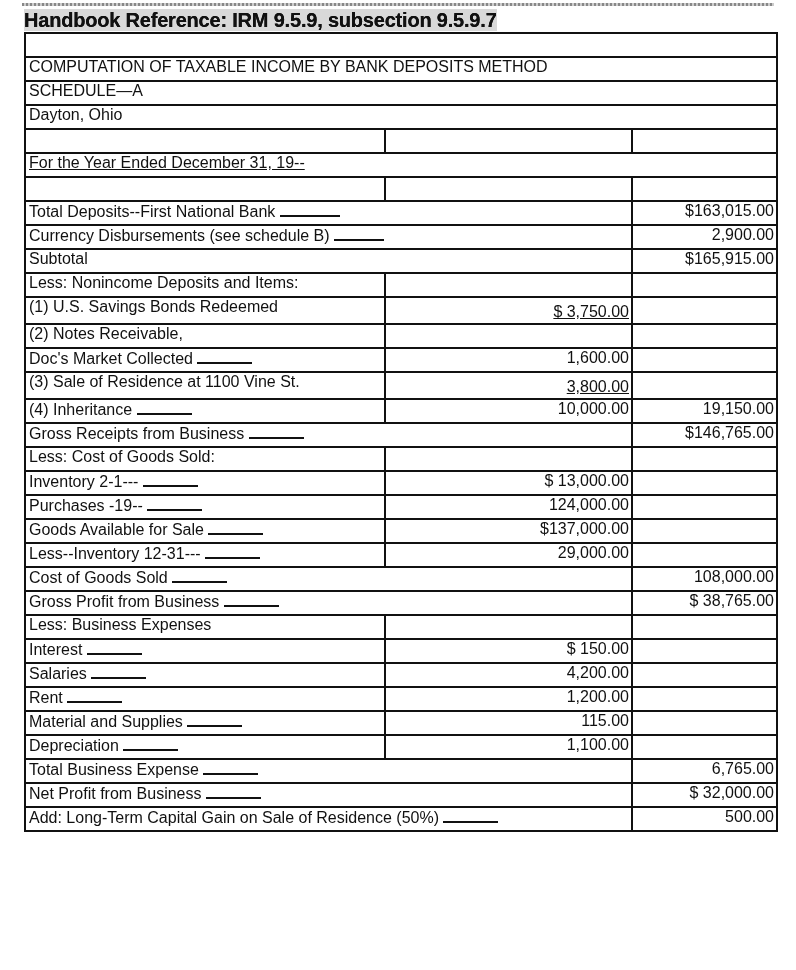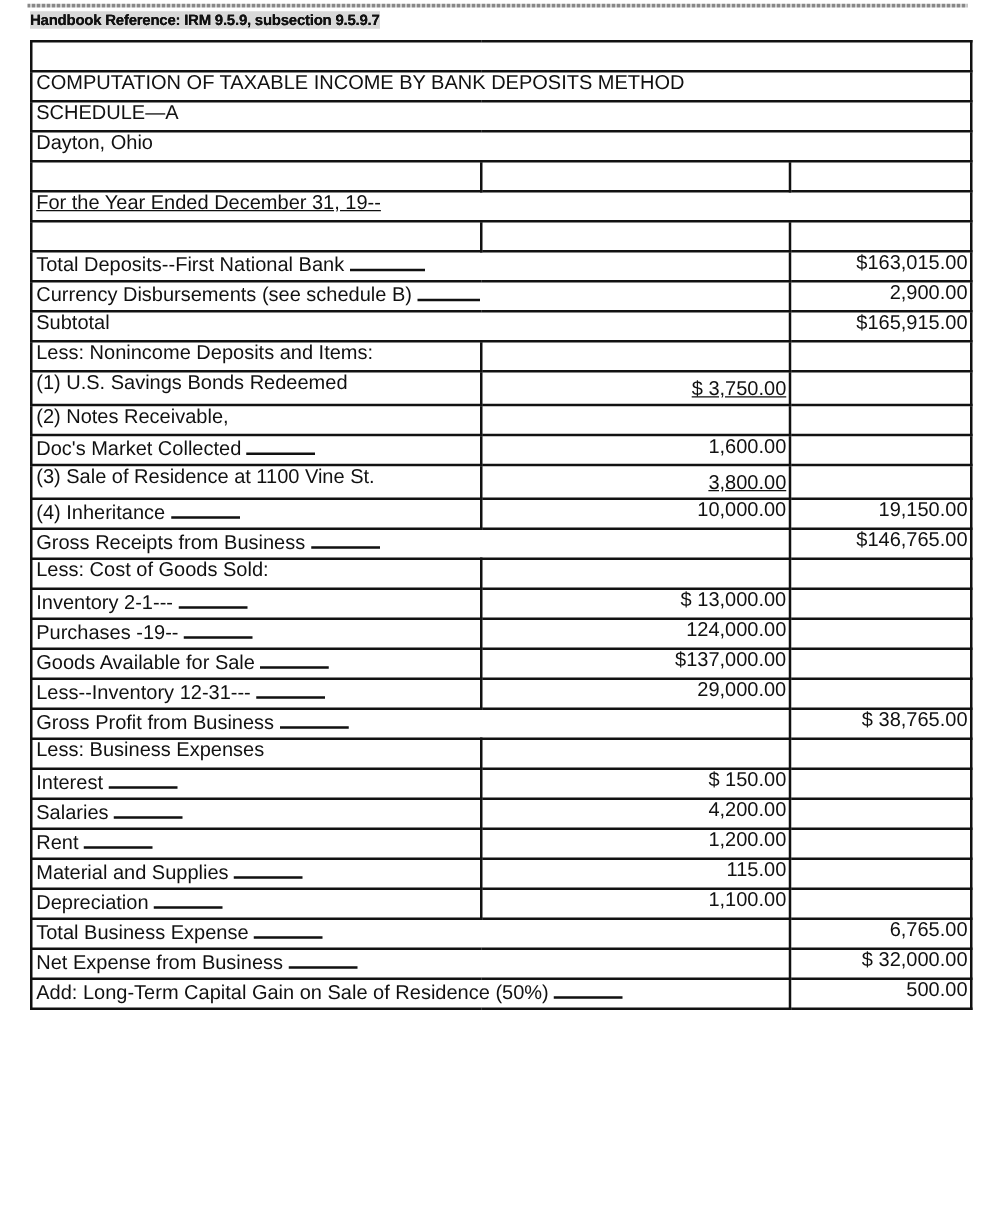--- a/index.html
+++ b/index.html
@@ -1,20 +1,20 @@
 <!DOCTYPE html>
 <html><head>
 <meta charset="utf-8">
 <style>
   html, body { margin:0; padding:0; background:#ffffff; }
   body { width:796px; height:970px; position:relative; overflow:hidden;
          font-family:"Liberation Sans", sans-serif; color:#111; }
   .topline { position:absolute; left:22px; top:3px; width:752px; height:3px;
              background:repeating-linear-gradient(90deg,#888 0 2px,#ccc 2px 4px); }
-  .ref { position:absolute; left:24px; top:9px; font-weight:bold; font-size:12px;
+  .ref { position:absolute; left:24px; top:9px; font-weight:bold; font-size:20px;
          letter-spacing:-0.2px; text-shadow:0 0 0.4px #000; }
   .ref .shade { background:#d9d9d9; }
   table.sched { position:absolute; left:24px; top:32px; border-collapse:collapse;
                 table-layout:fixed; width:752px; }
   table.sched td { border:2px solid #111; padding:0 2px 0 3px; font-size:16px;
                    line-height:17px; height:22px; vertical-align:top; white-space:nowrap;
                    overflow:hidden; }
   td.num { text-align:right; padding-right:1px; }
   td.tall { height:40px; }
   td.tall.num { vertical-align:bottom; padding-bottom:3px;text-decoration:underline; }
@@ -125,20 +125,24 @@
         <td><span>Goods Available for Sale</span> <span class="blank-line" style="width:55px"></span></td>
         <td class="num">$137,000.00</td>
         <td class="num"></td>
       </tr>
     <tr>
         <td><span>Less--Inventory 12-31---</span> <span class="blank-line" style="width:55px"></span></td>
         <td class="num">29,000.00</td>
         <td class="num"></td>
       </tr>
     <tr>
+        <td colspan="2"><span>Cost of Goods Sold</span> <span class="blank-line" style="width:55px"></span></td>
+        <td class="num">108,000.00</td>
+      </tr>
+    <tr>
         <td colspan="2"><span>Gross Profit from Business</span> <span class="blank-line" style="width:55px"></span></td>
         <td class="num">$ 38,765.00</td>
       </tr>
     <tr>
         <td>Less: Business Expenses</td>
         <td class="num"></td>
         <td class="num"></td>
       </tr>
     <tr>
         <td><span>Interest</span> <span class="blank-line" style="width:55px"></span></td>
@@ -163,21 +167,21 @@
     <tr>
         <td><span>Depreciation</span> <span class="blank-line" style="width:55px"></span></td>
         <td class="num">1,100.00</td>
         <td class="num"></td>
       </tr>
     <tr>
         <td colspan="2"><span>Total Business Expense</span> <span class="blank-line" style="width:55px"></span></td>
         <td class="num">6,765.00</td>
       </tr>
     <tr>
-        <td colspan="2"><span>Net Expense from Business</span> <span class="blank-line" style="width:55px"></span></td>
+        <td colspan="2"><span>Net Profit from Business</span> <span class="blank-line" style="width:55px"></span></td>
         <td class="num">$ 32,000.00</td>
       </tr>
     <tr>
         <td colspan="2"><span>Add: Long-Term Capital Gain on Sale of Residence (50%)</span> <span class="blank-line" style="width:55px"></span></td>
         <td class="num">500.00</td>
       </tr>
   </tbody>
 </table>
 
 </body></html>

